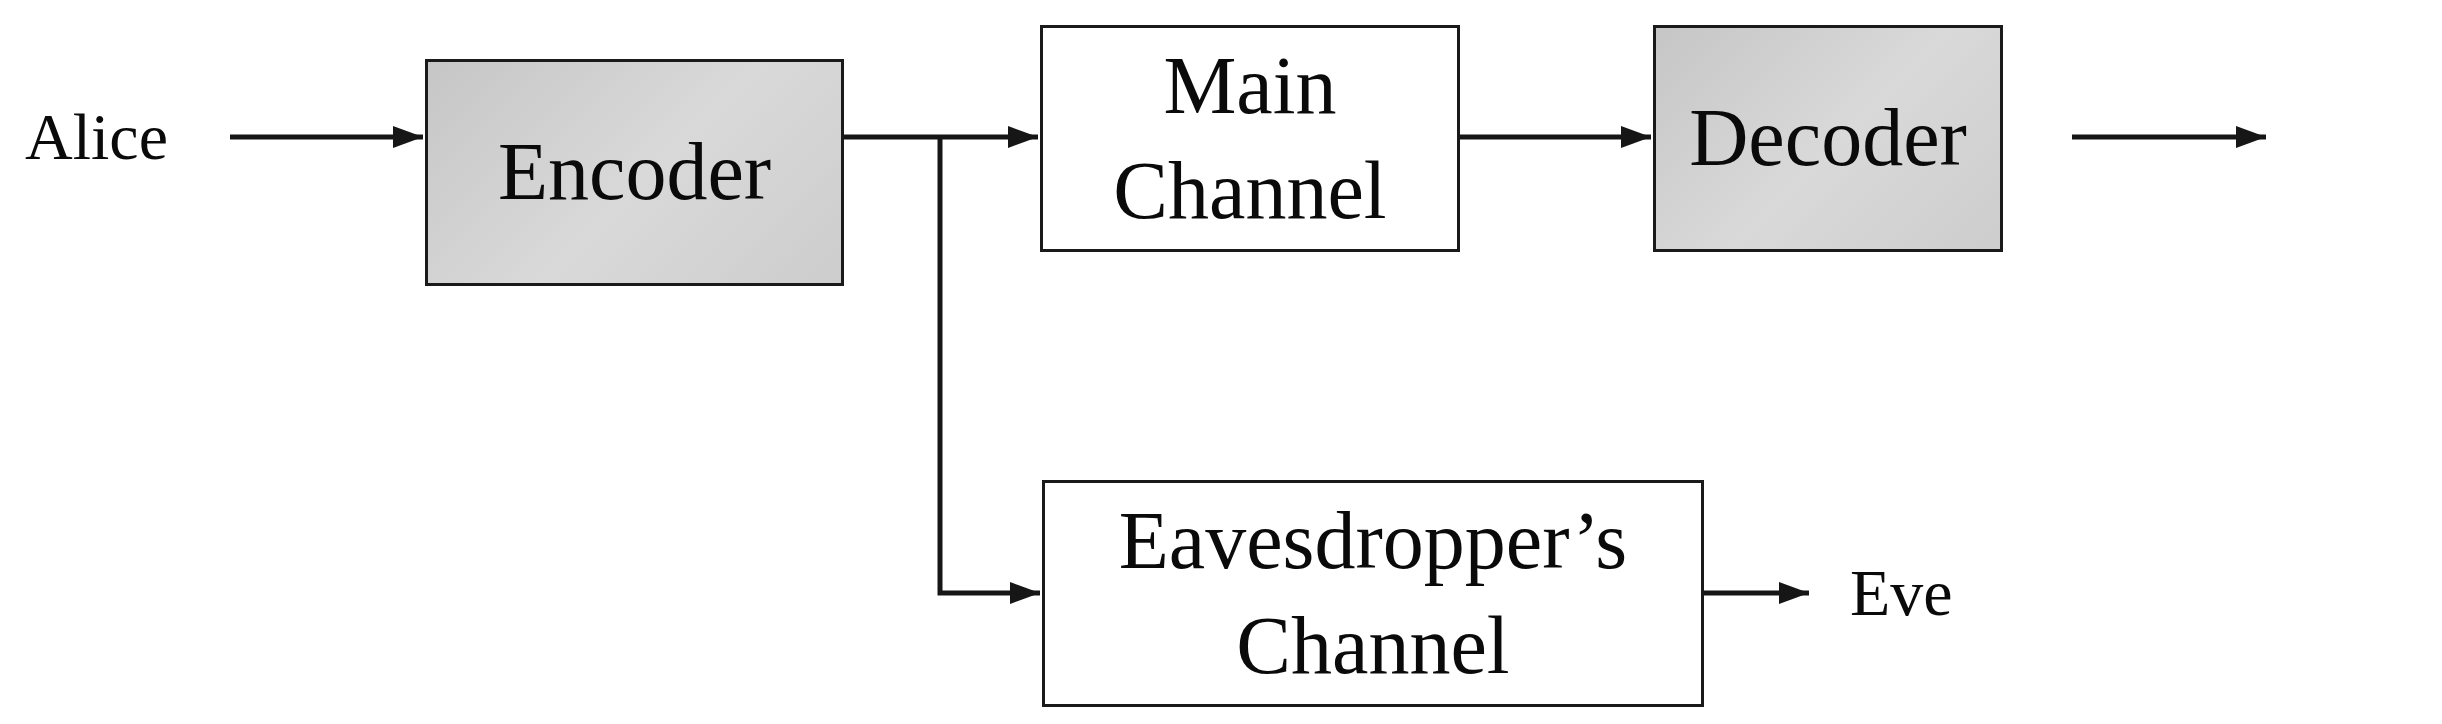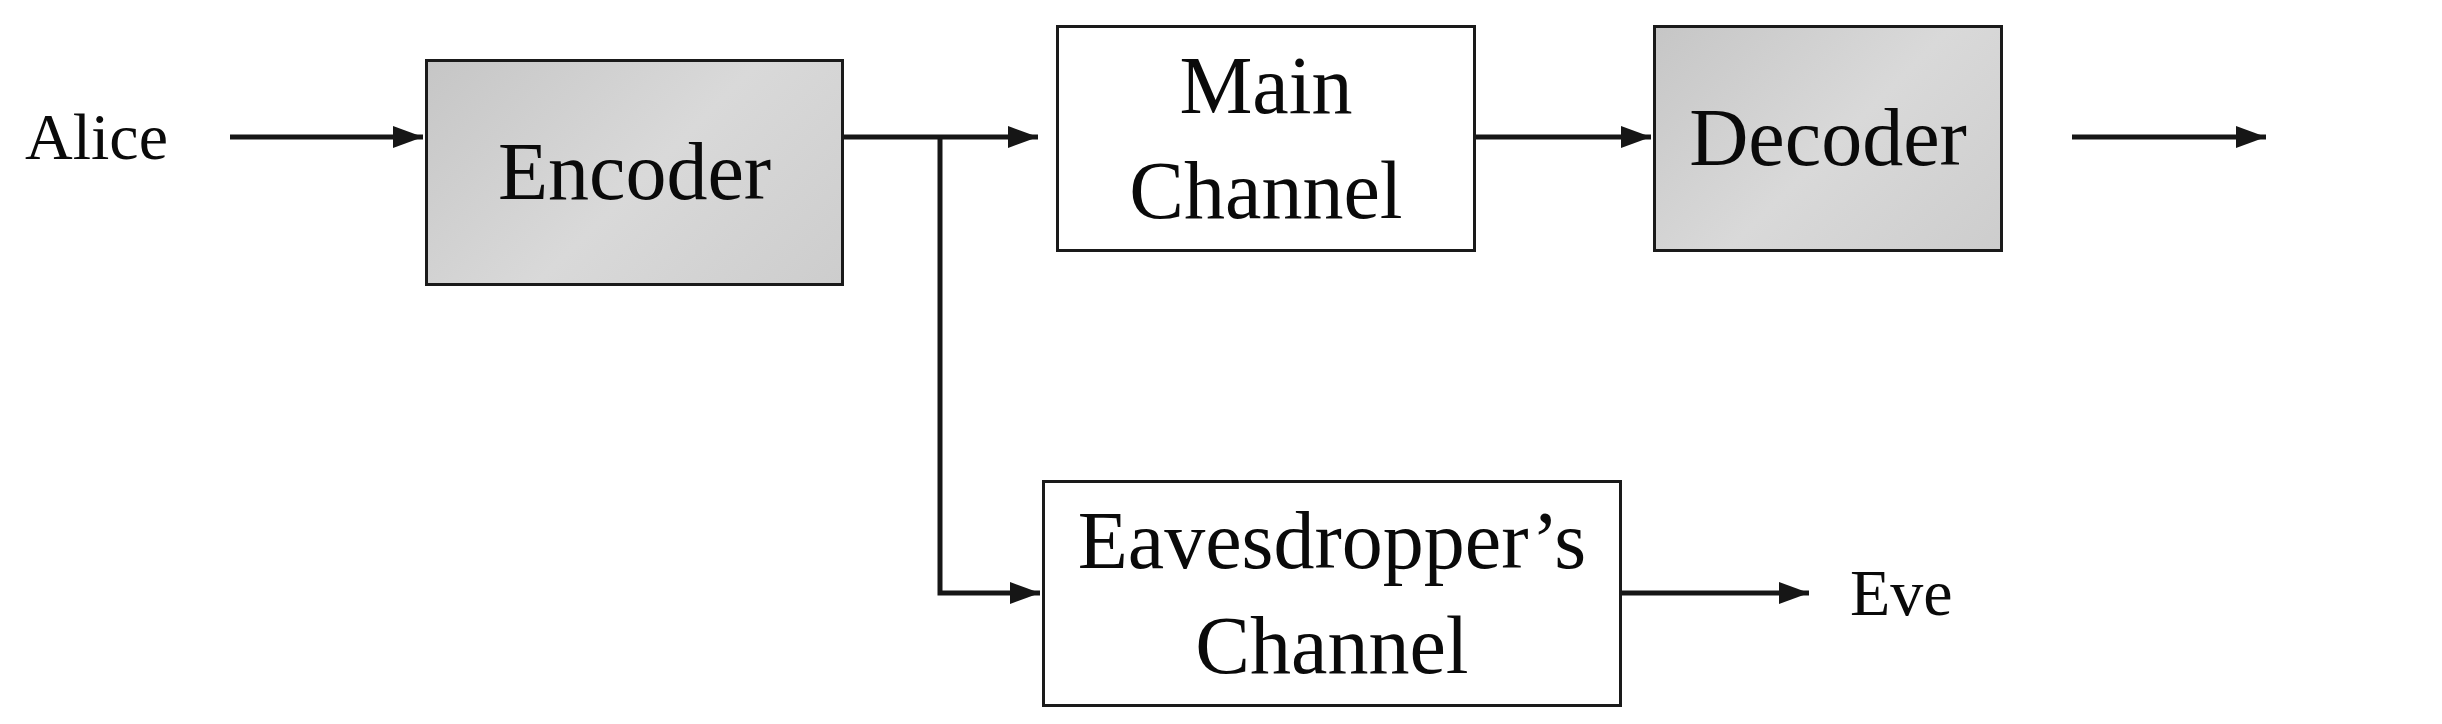--- a/index.html
+++ b/index.html
@@ -56,30 +56,30 @@
     <line x1="2072" y1="137" x2="2266" y2="137" stroke="#161616" stroke-width="5" marker-end="url(#ah)"></line>
     <line x1="1620" y1="593" x2="1809" y2="593" stroke="#161616" stroke-width="5" marker-end="url(#ah)"></line>
   </svg>
 
   <div class="endpoint-label" style="left:25px; top:137px;">Alice</div>
 
   <div class="box gray" style="left:425px; top:25px; width:419px; height:227px;margin-top:34px;">
     <span>Encoder</span>
   </div>
 
-  <div class="box white" style="left:1040px; top:25px; width:420px; height:227px;margin-left:16px;">
+  <div class="box white" style="left:1040px; top:25px; width:420px; height:227px;">
     <span>Main</span>
     <span>Channel</span>
   </div>
 
   <div class="box gray" style="left:1653px; top:25px; width:350px; height:227px;">
     <span>Decoder</span>
   </div>
 
 
-  <div class="box white" style="left:1042px; top:480px; width:580px; height:227px;">
+  <div class="box white" style="left:1042px; top:480px; width:662px; height:227px;">
     <span>Eavesdropper’s</span>
     <span>Channel</span>
   </div>
 
   <div class="endpoint-label" style="left:1850px; top:593px;">Eve</div>
 
 </div>
 
 </body></html>

